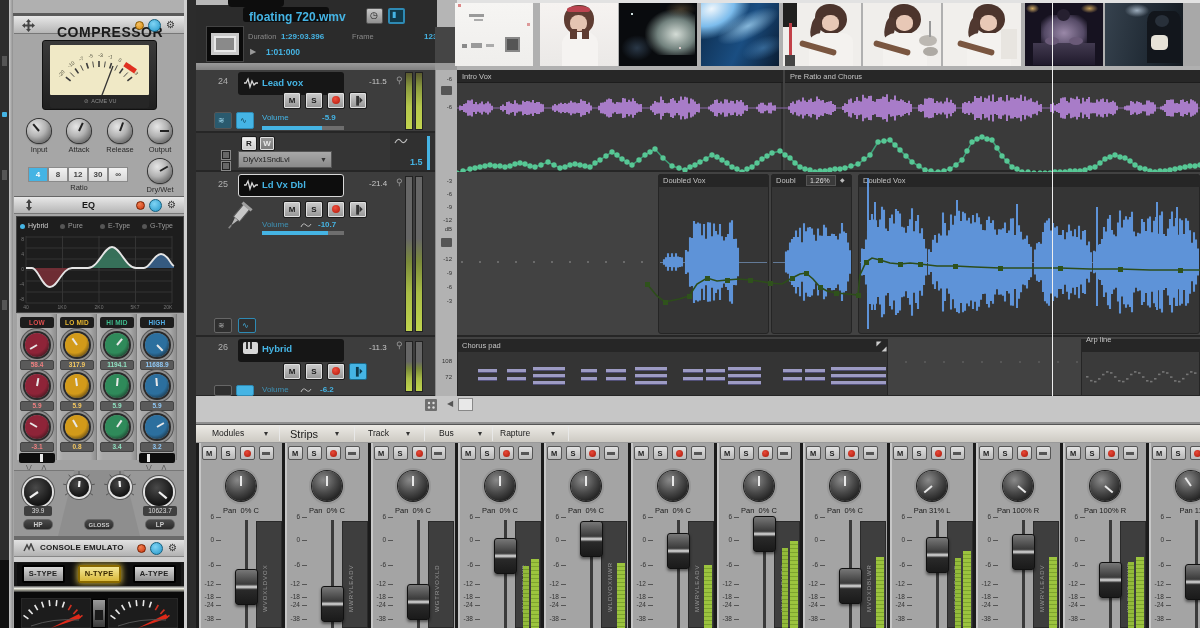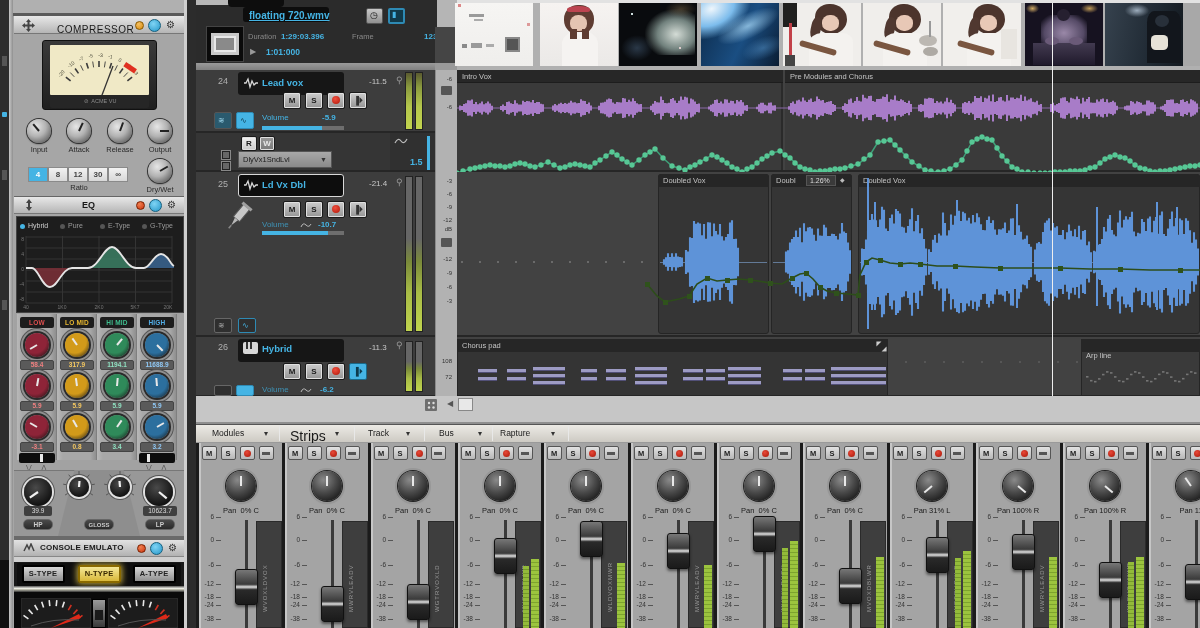--- a/index.html
+++ b/index.html
@@ -9,21 +9,21 @@
 <div style="position:absolute;left:0px;top:560px;width:9px;height:68px;background:#111;"></div>
 <div style="position:absolute;left:13px;top:0px;width:173px;height:628px;background:#a6a6a6;"></div>
 <div style="position:absolute;left:184px;top:0px;width:3px;height:628px;background:#cfcfcf;"></div>
 <div style="position:absolute;left:187px;top:0px;width:9px;height:628px;background:#2c2c2c;"></div>
 <div style="position:absolute;left:13px;top:0px;width:171px;height:13px;background:#b0b0b0;"></div>
 <div style="position:absolute;left:13px;top:13px;width:171px;height:3px;background:#5a5a5a;"></div>
 <div style="position:absolute;left:14px;top:16px;width:170px;height:18px;background:linear-gradient(#e8e8e8,#b5b5b5);border-bottom:1px solid #777;"></div>
 <svg style="position:absolute;left:22px;top:19px" width="13" height="13">
     <path d="M6.5 0 L9 3 L7.5 3 L7.5 5.5 L10 5.5 L10 4 L13 6.5 L10 9 L10 7.5 L7.5 7.5 L7.5 10 L9 10 L6.5 13 L4 10 L5.5 10 L5.5 7.5 L3 7.5 L3 9 L0 6.5 L3 4 L3 5.5 L5.5 5.5 L5.5 3 L4 3 Z" fill="#444"></path>
   </svg>
-<div style="position:absolute;left:57px;top:25px;font-size:10px;color:#1a1a1a;font-weight:normal;line-height:1;white-space:nowrap;letter-spacing:.5px;">COMPRESSOR</div>
+<div style="position:absolute;left:57px;top:25px;font-size:14px;color:#1a1a1a;font-weight:bold;line-height:1;white-space:nowrap;letter-spacing:.5px;">COMPRESSOR</div>
 <div style="position:absolute;left:135px;top:21px;width:9px;height:9px;background:radial-gradient(circle at 35% 30%,#f5c060,#d78a10);border-radius:50%;border:1px solid #8a5a00;"></div>
 <div style="position:absolute;left:148px;top:19px;width:13px;height:13px;background:radial-gradient(circle at 40% 35%,#7fd4f5,#2596c8);border-radius:50%;border:1px solid #15607f;"></div>
 <div style="position:absolute;left:166px;top:20px;font-size:10px;color:#333;font-weight:normal;line-height:1;white-space:nowrap;">⚙</div>
 <div style="position:absolute;left:42px;top:40px;width:115px;height:70px;background:linear-gradient(#3a3a3a,#1f1f1f);border-radius:3px;border:1px solid #111;"></div>
 <svg style="position:absolute;left:50px;top:45px" width="99" height="50">
     <rect x="0" y="0" width="99" height="50" rx="1" fill="#f0e9c6"></rect>
     <line x1="20.6" y1="35.8" x2="15.9" y2="32.1" stroke="#3a3a3a" stroke-width="1.6"></line>
     <line x1="24.3" y1="31.8" x2="20.2" y2="27.5" stroke="#3a3a3a" stroke-width="0.9"></line>
     <line x1="28.5" y1="28.4" x2="25.1" y2="23.5" stroke="#3a3a3a" stroke-width="1.6"></line>
     <line x1="33.2" y1="25.6" x2="30.6" y2="20.3" stroke="#3a3a3a" stroke-width="0.9"></line>
@@ -343,21 +343,21 @@
     <path d="M10 28 Q 32 20 58 22" stroke="#555" stroke-width="1" fill="none"></path>
   </svg>
 <div style="position:absolute;left:92px;top:599px;width:14px;height:29px;background:linear-gradient(#9a9a9a,#3a3a3a);border:1px solid #000;"></div>
 <div style="position:absolute;left:95px;top:610px;width:8px;height:10px;background:#1a1a1a;"></div>
 <div style="position:absolute;left:196px;top:0px;width:239px;height:424px;background:#3c3c3c;"></div>
 <div style="position:absolute;left:196px;top:0px;width:256px;height:63px;background:#2b2b2b;"></div>
 <div style="position:absolute;left:437px;top:0px;width:20px;height:27px;background:#b5b5b5;"></div>
 <div style="position:absolute;left:196px;top:0px;width:60px;height:5px;background:#b8b8b8;"></div>
 <div style="position:absolute;left:228px;top:0px;width:56px;height:7px;background:#0d0d0d;border-radius:0 0 4px 4px;"></div>
 <div style="position:absolute;left:243px;top:7px;width:86px;height:15px;background:#0d0d0d;border-radius:3px;"></div>
-<div style="position:absolute;left:249px;top:11px;font-size:10px;color:#45b4e4;font-weight:bold;line-height:1;white-space:nowrap;text-decoration:underline;">floating 720.wmv</div>
+<div style="position:absolute;left:249px;top:11px;font-size:12px;color:#45b4e4;font-weight:bold;line-height:1;white-space:nowrap;">floating 720.wmv</div>
 <div style="position:absolute;left:366px;top:8px;width:17px;height:16px;background:linear-gradient(#c8c8c8,#909090);border-radius:2px;border:1px solid #555;"></div>
 <div style="position:absolute;left:370px;top:11px;font-size:9px;color:#222;font-weight:normal;line-height:1;white-space:nowrap;">◷</div>
 <div style="position:absolute;left:388px;top:8px;width:17px;height:16px;background:#123a4a;border-radius:2px;border:2px solid #2e8ab4;"></div>
 <div style="position:absolute;left:392px;top:11px;font-size:8px;color:#45b4e4;font-weight:normal;line-height:1;white-space:nowrap;">▮</div>
 <div style="position:absolute;left:206px;top:26px;width:38px;height:36px;background:#0a0a0a;border:1px solid #444;"></div>
 <div style="position:absolute;left:211px;top:33px;width:28px;height:22px;background:#c8c8c8;"></div>
 <div style="position:absolute;left:214px;top:36px;width:22px;height:16px;background:#8a8a8a;border:2px solid #e8e8e8;"></div>
 <div style="position:absolute;left:248px;top:33px;font-size:7.5px;color:#8a8a8a;font-weight:normal;line-height:1;white-space:nowrap;">Duration</div>
 <div style="position:absolute;left:281px;top:33px;font-size:8px;color:#45b4e4;font-weight:bold;line-height:1;white-space:nowrap;">1:29:03.396</div>
 <div style="position:absolute;left:352px;top:33px;font-size:7.5px;color:#8a8a8a;font-weight:normal;line-height:1;white-space:nowrap;">Frame</div>
@@ -577,21 +577,21 @@
     <div style="position:absolute;left:46px;top:32px;width:17px;height:15px;background:#e6e2d8;border-radius:28%;"></div>
     <div style="position:absolute;left:50px;top:12px;width:14px;height:12px;background:#28303a;border-radius:50%;"></div>
   </div>
 <div style="position:absolute;left:1183px;top:3px;width:17px;height:63px;background:#a8a8a8;"></div>
 <div style="position:absolute;left:457px;top:70px;width:743px;height:102px;background:#424242;border-bottom:2px solid #262626;"></div>
 <div style="position:absolute;left:457px;top:70px;width:326px;height:100px;background:#3a3a3a;border-right:2px solid #2a2a2a;"></div>
 <div style="position:absolute;left:785px;top:70px;width:415px;height:100px;background:#3a3a3a;"></div>
 <div style="position:absolute;left:457px;top:70px;width:326px;height:13px;background:#272727;border-bottom:1px solid #1d1d1d;"></div>
 <div style="position:absolute;left:462px;top:73px;font-size:7.5px;color:#c4c4c4;font-weight:normal;line-height:1;white-space:nowrap;">Intro Vox</div>
 <div style="position:absolute;left:785px;top:70px;width:415px;height:13px;background:#272727;border-bottom:1px solid #1d1d1d;"></div>
-<div style="position:absolute;left:790px;top:73px;font-size:7.5px;color:#c4c4c4;font-weight:normal;line-height:1;white-space:nowrap;">Pre Modules and Chorus</div>
+<div style="position:absolute;left:790px;top:73px;font-size:7.5px;color:#c4c4c4;font-weight:normal;line-height:1;white-space:nowrap;">Pre Ratio and Chorus</div>
 <svg style="position:absolute;left:457px;top:83px" width="743" height="50">
     <line x1="0" y1="25" x2="743" y2="25" stroke="#8a68a8" stroke-width="1"></line>
     <path d="M3 22.5 V27.5 M5 22.9 V27.1 M7 21.0 V29.0 M9 20.2 V29.8 M11 17.3 V32.7 M13 17.6 V32.4 M15 16.4 V33.6 M17 20.9 V29.1 M19 19.0 V31.0 M21 21.2 V28.8 M23 20.2 V29.8 M25 18.6 V31.4 M27 21.3 V28.7 M29 20.3 V29.7 M31 18.5 V31.5 M33 20.5 V29.5 M35 22.8 V27.2 M44 22.9 V27.1 M46 21.4 V28.6 M48 22.9 V27.1 M50 19.1 V30.9 M52 18.4 V31.6 M54 20.2 V29.8 M56 21.1 V28.9 M58 17.2 V32.8 M60 20.2 V29.8 M62 21.4 V28.6 M64 21.4 V28.6 M66 17.7 V32.3 M68 18.9 V31.1 M70 17.9 V32.1 M72 18.3 V31.7 M74 19.2 V30.8 M76 17.1 V32.9 M78 20.0 V30.0 M80 19.1 V30.9 M82 19.0 V31.0 M84 20.8 V29.2 M86 21.2 V28.8 M96 22.6 V27.4 M98 21.0 V29.0 M100 22.3 V27.7 M102 20.7 V29.3 M104 19.8 V30.2 M106 21.0 V29.0 M108 20.1 V29.9 M110 20.8 V29.2 M112 19.8 V30.2 M114 17.8 V32.2 M116 19.4 V30.6 M118 19.3 V30.7 M120 20.2 V29.8 M122 19.9 V30.1 M124 16.2 V33.8 M126 17.8 V32.2 M128 18.0 V32.0 M130 21.0 V29.0 M132 19.6 V30.4 M134 22.6 V27.4 M142 22.7 V27.3 M144 19.7 V30.3 M146 19.5 V30.5 M148 18.7 V31.3 M150 16.6 V33.4 M152 15.6 V34.4 M154 16.1 V33.9 M156 19.5 V30.5 M158 20.7 V29.3 M160 19.0 V31.0 M162 19.3 V30.7 M164 19.6 V30.4 M166 15.0 V35.0 M168 15.4 V34.6 M170 19.0 V31.0 M172 16.8 V33.2 M174 18.5 V31.5 M176 15.2 V34.8 M178 18.1 V31.9 M180 20.2 V29.8 M182 21.2 V28.8 M184 21.1 V28.9 M194 22.8 V27.2 M196 20.8 V29.2 M198 18.1 V31.9 M200 19.3 V30.7 M202 19.4 V30.6 M204 13.5 V36.5 M206 16.9 V33.1 M208 19.9 V30.1 M210 20.2 V29.8 M212 19.7 V30.3 M214 16.1 V33.9 M216 15.0 V35.0 M218 17.5 V32.5 M220 20.1 V29.9 M222 17.8 V32.2 M224 13.5 V36.5 M226 16.8 V33.2 M228 13.7 V36.3 M230 14.5 V35.5 M232 20.4 V29.6 M234 15.5 V34.5 M236 16.5 V33.5 M238 18.6 V31.4 M240 21.0 V29.0 M242 20.6 V29.4 M252 23.5 V26.5 M254 21.8 V28.2 M256 20.7 V29.3 M258 17.1 V32.9 M260 16.5 V33.5 M262 19.9 V30.1 M264 18.6 V31.4 M266 20.4 V29.6 M268 16.3 V33.7 M270 16.5 V33.5 M272 19.7 V30.3 M274 17.8 V32.2 M276 18.0 V32.0 M278 20.5 V29.5 M280 17.1 V32.9 M282 18.4 V31.6 M284 17.0 V33.0 M286 19.2 V30.8 M288 22.5 V27.5 M290 22.1 V27.9 M300 23.8 V26.2 M302 21.2 V28.8 M304 19.7 V30.3 M306 19.8 V30.2 M308 21.7 V28.3 M310 22.5 V27.5 M312 19.7 V30.3 M314 19.4 V30.6 M316 22.5 V27.5 M318 22.3 V27.7 M332 23.3 V26.7 M334 20.1 V29.9 M336 18.6 V31.4 M338 20.7 V29.3 M340 17.6 V32.4 M342 16.7 V33.3 M344 18.6 V31.4 M346 14.4 V35.6 M348 17.5 V32.5 M350 19.0 V31.0 M352 16.7 V33.3 M354 15.4 V34.6 M356 19.1 V30.9 M358 18.3 V31.7 M360 13.5 V36.5 M362 16.0 V34.0 M364 17.4 V32.6 M366 16.9 V33.1 M368 19.7 V30.3 M370 18.9 V31.1 M372 18.5 V31.5 M374 18.1 V31.9 M376 21.0 V29.0 M378 22.0 V28.0 M386 22.9 V27.1 M388 20.2 V29.8 M390 20.9 V29.1 M392 16.5 V33.5 M394 15.4 V34.6 M396 19.8 V30.2 M398 17.9 V32.1 M400 14.0 V36.0 M402 17.8 V32.2 M404 18.5 V31.5 M406 11.7 V38.3 M408 14.8 V35.2 M410 15.6 V34.4 M412 13.0 V37.0 M414 12.8 V37.2 M416 18.0 V32.0 M418 18.8 V31.2 M420 16.0 V34.0 M422 16.0 V34.0 M424 15.7 V34.3 M426 13.5 V36.5 M428 13.9 V36.1 M430 11.3 V38.7 M432 18.8 V31.2 M434 16.2 V33.8 M436 16.7 V33.3 M438 12.4 V37.6 M440 17.5 V32.5 M442 18.0 V32.0 M444 16.2 V33.8 M446 17.3 V32.7 M448 19.1 V30.9 M450 20.1 V29.9 M452 17.7 V32.3 M454 20.9 V29.1 M462 21.7 V28.3 M464 21.0 V29.0 M466 21.8 V28.2 M468 15.5 V34.5 M470 15.7 V34.3 M472 14.8 V35.2 M474 15.1 V34.9 M476 15.6 V34.4 M478 19.9 V30.1 M480 17.9 V32.1 M482 19.6 V30.4 M484 18.4 V31.6 M486 20.6 V29.4 M488 18.6 V31.4 M490 14.7 V35.3 M492 19.3 V30.7 M494 16.8 V33.2 M496 20.0 V30.0 M498 21.4 V28.6 M506 20.3 V29.7 M508 19.0 V31.0 M510 19.7 V30.3 M512 17.9 V32.1 M514 20.3 V29.7 M516 18.7 V31.3 M518 13.0 V37.0 M520 15.0 V35.0 M522 15.0 V35.0 M524 13.3 V36.7 M526 19.1 V30.9 M528 14.7 V35.3 M530 15.4 V34.6 M532 12.4 V37.6 M534 18.3 V31.7 M536 11.5 V38.5 M538 18.9 V31.1 M540 18.0 V32.0 M542 14.6 V35.4 M544 13.9 V36.1 M546 17.6 V32.4 M548 18.6 V31.4 M550 12.1 V37.9 M552 17.5 V32.5 M554 14.6 V35.4 M556 14.4 V35.6 M558 16.1 V33.9 M560 14.7 V35.3 M562 15.2 V34.8 M564 11.7 V38.3 M566 17.9 V32.1 M568 13.6 V36.4 M570 17.6 V32.4 M572 16.5 V33.5 M574 15.2 V34.8 M576 18.7 V31.3 M578 19.3 V30.7 M580 17.8 V32.2 M582 21.8 V28.2 M584 20.9 V29.1 M594 21.0 V29.0 M596 19.8 V30.2 M598 22.2 V27.8 M600 21.0 V29.0 M602 20.1 V29.9 M604 15.3 V34.7 M606 14.5 V35.5 M608 14.3 V35.7 M610 17.9 V32.1 M612 19.4 V30.6 M614 14.7 V35.3 M616 15.6 V34.4 M618 16.2 V33.8 M620 13.6 V36.4 M622 15.9 V34.1 M624 20.4 V29.6 M626 14.8 V35.2 M628 18.4 V31.6 M630 15.9 V34.1 M632 13.9 V36.1 M634 19.6 V30.4 M636 19.7 V30.3 M638 19.8 V30.2 M640 16.6 V33.4 M642 18.6 V31.4 M644 16.3 V33.7 M646 15.5 V34.5 M648 19.1 V30.9 M650 16.2 V33.8 M652 19.4 V30.6 M654 18.9 V31.1 M656 17.8 V32.2 M658 19.2 V30.8 M660 22.7 V27.3 M668 23.2 V26.8 M670 22.4 V27.6 M672 22.5 V27.5 M674 18.1 V31.9 M676 18.7 V31.3 M678 20.6 V29.4 M680 18.2 V31.8 M682 19.1 V30.9 M684 19.8 V30.2 M686 21.8 V28.2 M688 21.5 V28.5 M690 17.5 V32.5 M692 17.4 V32.6 M694 19.2 V30.8 M696 19.2 V30.8 M698 21.6 V28.4 M704 23.4 V26.6 M706 22.7 V27.3 M708 21.1 V28.9 M710 17.1 V32.9 M712 16.9 V33.1 M714 16.6 V33.4 M716 16.4 V33.6 M718 20.2 V29.8 M720 20.0 V30.0 M722 20.8 V29.2 M724 17.0 V33.0 M726 16.4 V33.6 M728 19.1 V30.9 M730 17.9 V32.1 M732 20.5 V29.5 M734 16.2 V33.8 M736 17.3 V32.7 M738 18.4 V31.6 M740 20.6 V29.4" stroke="#a87cc8" stroke-width="2"></path>
   </svg>
 <svg style="position:absolute;left:457px;top:95px" width="743" height="77">
     <polyline points="0,78 13,74 33,70 48,72 63,68 78,72 91,67 103,73 118,69 133,72 143,65 155,57 165,64 175,70 188,60 198,54 206,63 215,71 228,75 243,67 255,60 265,65 275,72 285,77 295,72 305,64 315,58 323,56 333,63 343,72 358,77 373,75 388,73 401,69 413,60 421,47 433,45 443,55 455,67 468,75 481,77 493,74 505,65 515,47 525,42 535,45 545,61 555,72 565,77 583,78 603,77 623,76 638,72 648,64 658,60 668,63 683,73 698,77 713,75 728,72 743,70" stroke="#3f9f78" stroke-width="1.5" fill="none"></polyline>
     <circle cx="0" cy="78" r="2.7" fill="#57c795"></circle>
     <circle cx="6" cy="76" r="2.7" fill="#57c795"></circle>
     <circle cx="13" cy="74" r="2.7" fill="#57c795"></circle>
     <circle cx="18" cy="73" r="2.7" fill="#57c795"></circle>
@@ -824,21 +824,21 @@
     <circle cx="63" cy="4" r="1" fill="#5e5e5e"></circle>
     <circle cx="82" cy="4" r="1" fill="#5e5e5e"></circle>
     <circle cx="101" cy="4" r="1" fill="#5e5e5e"></circle>
     <circle cx="120" cy="4" r="1" fill="#5e5e5e"></circle>
     <circle cx="139" cy="4" r="1" fill="#5e5e5e"></circle>
     <circle cx="158" cy="4" r="1" fill="#5e5e5e"></circle>
     <circle cx="177" cy="4" r="1" fill="#5e5e5e"></circle>
   </svg>
 <div style="position:absolute;left:1081px;top:339px;width:119px;height:57px;background:#3a3a3a;border:1px solid #252525;"></div>
 <div style="position:absolute;left:1081px;top:339px;width:119px;height:13px;background:#262626;"></div>
-<div style="position:absolute;left:1086px;top:352px;font-size:7.5px;color:#c4c4c4;font-weight:normal;line-height:1;white-space:nowrap;">Arp line</div>
+<div style="position:absolute;left:1086px;top:336px;font-size:7.5px;color:#c4c4c4;font-weight:normal;line-height:1;white-space:nowrap;">Arp line</div>
 <svg style="position:absolute;left:1084px;top:366px" width="114" height="20">
     <rect x="2" y="10.0" width="2.5" height="1.6" fill="#757575"></rect>
     <rect x="6" y="13.9" width="2.5" height="1.6" fill="#757575"></rect>
     <rect x="10" y="14.9" width="2.5" height="1.6" fill="#757575"></rect>
     <rect x="14" y="12.1" width="2.5" height="1.6" fill="#757575"></rect>
     <rect x="18" y="7.8" width="2.5" height="1.6" fill="#757575"></rect>
     <rect x="22" y="5.1" width="2.5" height="1.6" fill="#757575"></rect>
     <rect x="26" y="6.1" width="2.5" height="1.6" fill="#757575"></rect>
     <rect x="30" y="10.1" width="2.5" height="1.6" fill="#757575"></rect>
     <rect x="34" y="14.0" width="2.5" height="1.6" fill="#757575"></rect>
@@ -870,21 +870,21 @@
     <circle cx="8.5" cy="4" r="1.2" fill="#ddd"></circle>
     <circle cx="4" cy="8.5" r="1.2" fill="#ddd"></circle>
     <circle cx="8.5" cy="8.5" r="1.2" fill="#ddd"></circle>
   </svg>
 <div style="position:absolute;left:447px;top:400px;font-size:8px;color:#555;font-weight:normal;line-height:1;white-space:nowrap;">◀</div>
 <div style="position:absolute;left:458px;top:398px;width:15px;height:13px;background:#e8e8e8;border:1px solid #888;"></div>
 <div style="position:absolute;left:196px;top:422px;width:1004px;height:2px;background:#8f8f8f;"></div>
 <div style="position:absolute;left:196px;top:424px;width:1004px;height:19px;background:linear-gradient(#eceae5,#cdcac3);border-top:1px solid #555;border-bottom:1px solid #9a9a9a;"></div>
 <div style="position:absolute;left:212px;top:429px;font-size:8.5px;color:#1a1a1a;font-weight:normal;line-height:1;white-space:nowrap;">Modules</div>
 <div style="position:absolute;left:264px;top:430px;font-size:8px;color:#333;font-weight:normal;line-height:1;white-space:nowrap;">▾</div>
-<div style="position:absolute;left:290px;top:429px;font-size:14px;color:#1a1a1a;font-weight:normal;line-height:1;white-space:nowrap;text-align:right;">Strips</div>
+<div style="position:absolute;left:290px;top:429px;font-size:11px;color:#1a1a1a;font-weight:normal;line-height:1;white-space:nowrap;text-align:right;">Strips</div>
 <div style="position:absolute;left:335px;top:430px;font-size:8px;color:#333;font-weight:normal;line-height:1;white-space:nowrap;">▾</div>
 <div style="position:absolute;left:368px;top:429px;font-size:8.5px;color:#1a1a1a;font-weight:normal;line-height:1;white-space:nowrap;">Track</div>
 <div style="position:absolute;left:406px;top:430px;font-size:8px;color:#333;font-weight:normal;line-height:1;white-space:nowrap;">▾</div>
 <div style="position:absolute;left:439px;top:429px;font-size:8.5px;color:#1a1a1a;font-weight:normal;line-height:1;white-space:nowrap;">Bus</div>
 <div style="position:absolute;left:478px;top:430px;font-size:8px;color:#333;font-weight:normal;line-height:1;white-space:nowrap;">▾</div>
 <div style="position:absolute;left:500px;top:429px;font-size:8.5px;color:#1a1a1a;font-weight:normal;line-height:1;white-space:nowrap;">Rapture</div>
 <div style="position:absolute;left:551px;top:430px;font-size:8px;color:#333;font-weight:normal;line-height:1;white-space:nowrap;">▾</div>
 <div style="position:absolute;left:279px;top:426px;width:1px;height:15px;background:#aaa;border-right:1px solid #e8e8e8;"></div>
 <div style="position:absolute;left:354px;top:426px;width:1px;height:15px;background:#aaa;border-right:1px solid #e8e8e8;"></div>
 <div style="position:absolute;left:424px;top:426px;width:1px;height:15px;background:#aaa;border-right:1px solid #e8e8e8;"></div>

